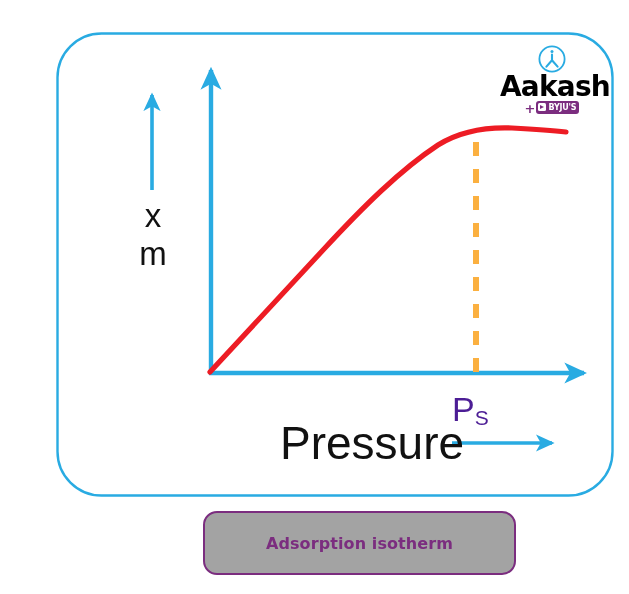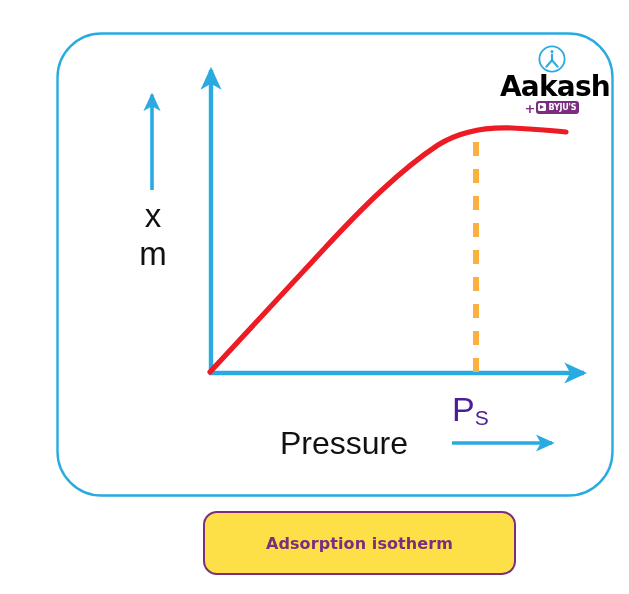--- a/index.html
+++ b/index.html
@@ -143,36 +143,36 @@
     vertical-align: baseline;
     position: relative;
     top: 4px;
     left: 0px;
   }
   .pressure-label {
     position: absolute;
     left: 280px;
     top: 423px;
     font-family: "Liberation Sans", sans-serif;
-    font-size: 32px;
+    font-size: 46px;
     color: #111111;
     line-height: 40px;
     white-space: nowrap;
   }
   
   .caption-box {
     position: absolute;
     left: 203px;
     top: 511px;
     width: 313px;
     height: 64px;
     box-sizing: border-box;
     border: 2.5px solid #7B2D7F;
     border-radius: 14px;
-    background: #fde047;
+    background: #a3a3a3;
     display: flex;
     align-items: center;
     justify-content: center;
   }
   .caption-text {
     font-family: "DejaVu Sans", sans-serif;
     font-weight: bold;
     font-size: 16px;
     color: #7B2D7F;
     letter-spacing: 0.1px;

